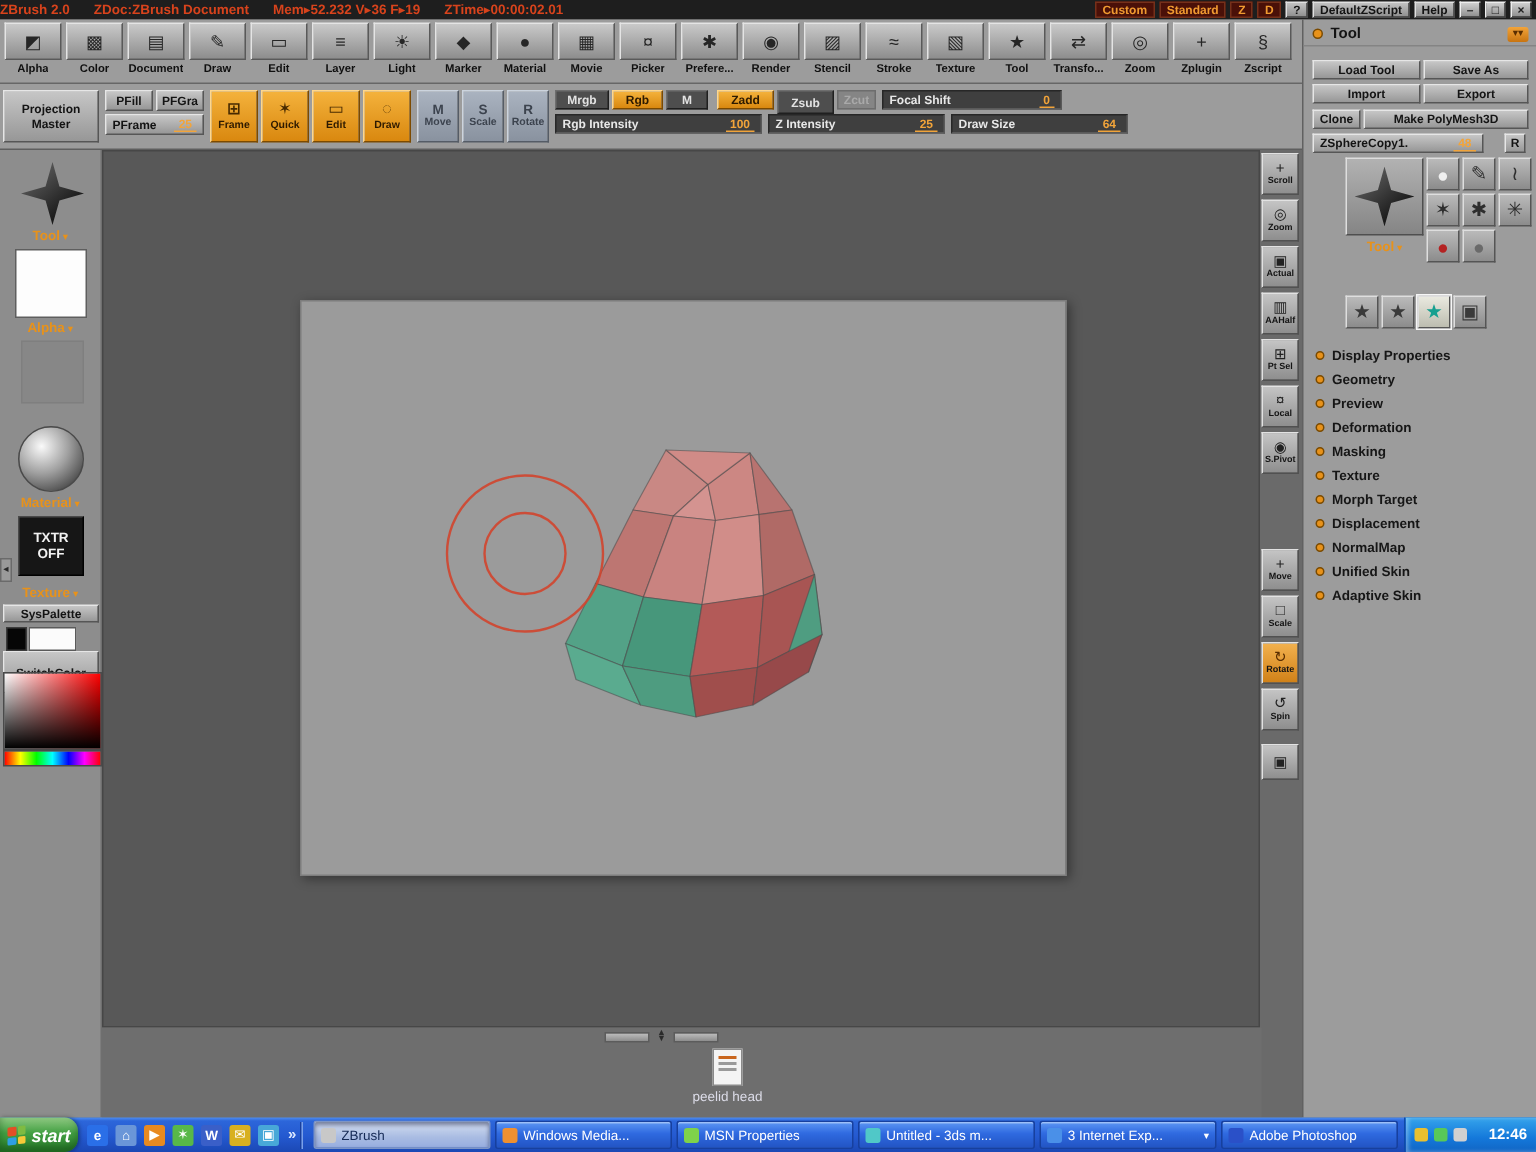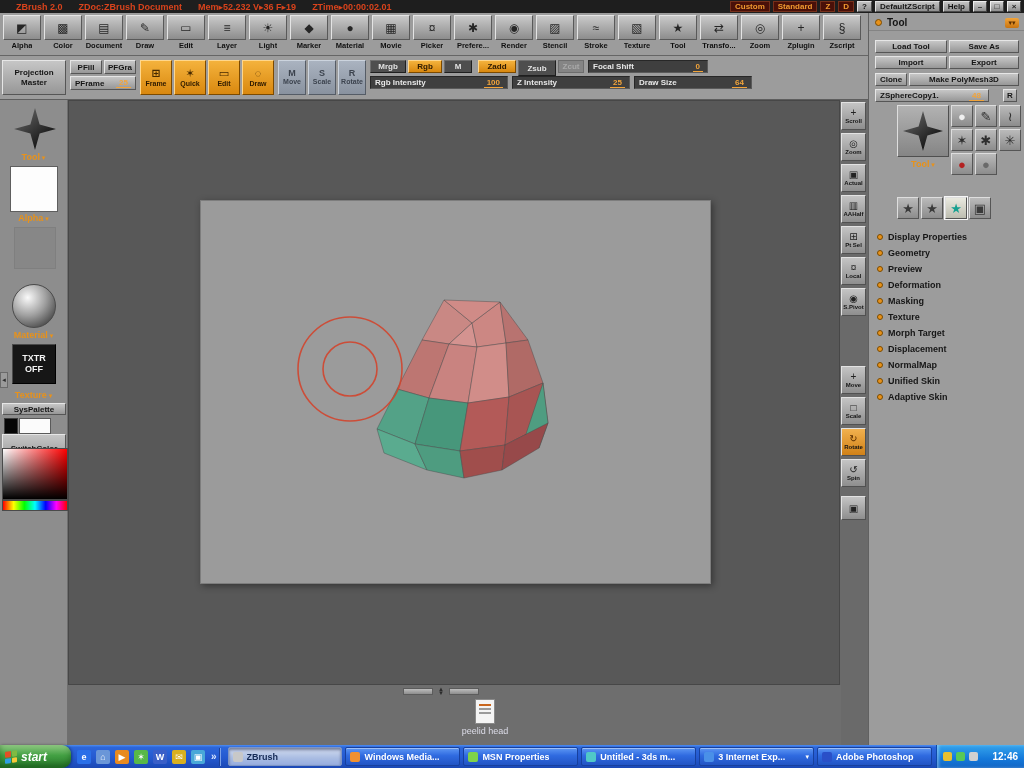--- a/index.html
+++ b/index.html
@@ -17,21 +17,21 @@
     color:#2d1a00;font-size:8px;font-weight:bold;display:flex;align-items:center;justify-content:center}
   .disabled-btn{background:#858585;border:1px solid #6d6d6d;color:#a9a9a9;font-size:8px;font-weight:bold;
     display:flex;align-items:center;justify-content:center}
   .slider{background:#3f3f3f;border:1px solid;border-color:#272727 #5a5a5a #5a5a5a #272727;color:#e8e8e8;
     font-size:8px;font-weight:bold;display:flex;align-items:center;justify-content:space-between;padding:0 4px}
   .sl-value{color:#f2a43a;border-bottom:1px solid #f2a43a;padding:0 3px}
   .caret-after::after{content:" ▾";font-size:7px}
 
   
   #menubar{left:0;top:0;width:1024px;height:13px;background:#1e1e1e;display:flex;align-items:center;font-size:9px;font-weight:bold}
-  #menubar .mleft{display:flex;gap:16px;padding-left:16px;color:#d8431c;white-space:nowrap}
+  #menubar .mleft{display:flex;gap:16px;padding-left:0;color:#d8431c;white-space:nowrap}
   #menubar .menu-item{cursor:default}
   #menubar .mright{margin-left:auto;display:flex;gap:3px;align-items:center;padding-right:3px}
   .mini-red{background:#4a1008;color:#f09a30;border:1px solid #76301a;padding:0 4px;font-size:8px;height:11px;line-height:9px;font-weight:bold}
   .mini-gray{background:linear-gradient(#c2c2c2,#8f8f8f);color:#141414;border:1px solid;border-color:#e0e0e0 #4c4c4c #4c4c4c #e0e0e0;
     padding:0 4px;font-size:8px;height:11px;line-height:9px;font-weight:bold}
   .win-btn{width:14px;height:11px;background:linear-gradient(#cfcfcf,#8f8f8f);border:1px solid;border-color:#eee #444 #444 #eee;
     color:#222;font-size:8px;line-height:9px;text-align:center;font-weight:bold}
 
   
   #icon-toolbar{left:0;top:13px;width:868px;height:43px;background:#9c9c9c;border-bottom:1px solid #666;
@@ -94,38 +94,38 @@
     border-color:#dedede #555 #555 #dedede;display:flex;align-items:center;justify-content:center;font-size:13px}
   .thumb.selected{background:linear-gradient(#e9e9df,#bdbdb0);outline:1px solid #f6f6f6}
   .big-tile{position:absolute;left:28px;top:92px;width:52px;height:52px;background:linear-gradient(#b2b2b2,#858585);
     border:1px solid;border-color:#dedede #4f4f4f #4f4f4f #dedede;display:flex;align-items:center;justify-content:center}
   .section-row{height:16px;display:flex;align-items:center;gap:5px;padding-left:4px}
   .section-label{font-size:9px;font-weight:bold;color:#161616}
 
   
   #taskbar{left:0;top:745px;width:1024px;height:23px;display:flex;align-items:center;
     background:linear-gradient(#4e8df0 0%,#2c66da 10%,#2459d0 55%,#1b48b4 100%)}
-  #start-btn{width:71px;height:23px;flex:none;border-radius:0 9px 9px 0;cursor:pointer;
+  #start-btn{width:52px;height:23px;flex:none;border-radius:0 9px 9px 0;cursor:pointer;
     background:linear-gradient(#8fc982,#43a043 45%,#2e8430 90%);box-shadow:inset 0 -4px 6px rgba(0,40,0,.35),1px 0 3px rgba(0,0,0,.4);
     color:#fff;font-style:italic;font-weight:bold;font-size:12px;display:flex;align-items:center;gap:4px;padding-left:5px}
   .flag{width:12px;height:12px;display:grid;grid-template-columns:1fr 1fr;grid-template-rows:1fr 1fr;gap:1px;transform:skewY(-8deg)}
   .flag i{border-radius:1px}
   #quick{display:flex;gap:5px;align-items:center;padding:0 6px;flex:none}
   .ql-icon{width:14px;height:14px;border-radius:2px;display:flex;align-items:center;justify-content:center;
     font-size:9px;font-weight:bold;color:#fff;cursor:pointer}
   .ql-chevron{color:#dce8ff;font-size:10px;font-weight:bold;cursor:pointer}
   .tb-divider{width:1px;height:18px;background:#7aa0e8;box-shadow:-1px 0 0 #1a3f9a;flex:none}
   #tasks{flex:1;display:flex;gap:3px;padding:0 4px;overflow:hidden}
   .task{flex:1;max-width:128px;height:19px;border-radius:2px;cursor:pointer;
     background:linear-gradient(#5d97f4,#2f6ae0 45%,#2254c4);border:1px solid #17409e;color:#fff;font-size:9px;
     display:flex;align-items:center;gap:4px;padding:0 4px;box-shadow:inset 0 1px 0 rgba(255,255,255,.4)}
   .task.active{background:linear-gradient(#d3ddf0,#a9bce2 60%,#97ade0);color:#152a55;border-color:#7e95c4;
     box-shadow:inset 0 2px 3px rgba(0,10,50,.45)}
   .task-icon{width:10px;height:10px;border-radius:2px;flex:none}
-  .task-label{white-space:nowrap;overflow:hidden;font-weight:bold}
+  .task-label{white-space:nowrap;overflow:hidden;font-weight:normal}
   .task-arrow{margin-left:auto;font-size:7px}
   #tray{width:88px;height:23px;flex:none;display:flex;align-items:center;gap:4px;padding:0 6px;color:#fff;
     font-size:10px;background:linear-gradient(#35a4ec,#1478da 60%,#1165c4);border-left:1px solid #0f4aa8;
     box-shadow:inset 2px 0 3px rgba(255,255,255,.35)}
   .tray-icon{width:9px;height:9px;border-radius:2px;flex:none}
   #clock{margin-left:auto;font-weight:bold}
 </style>
 </head>
 <body>
 

